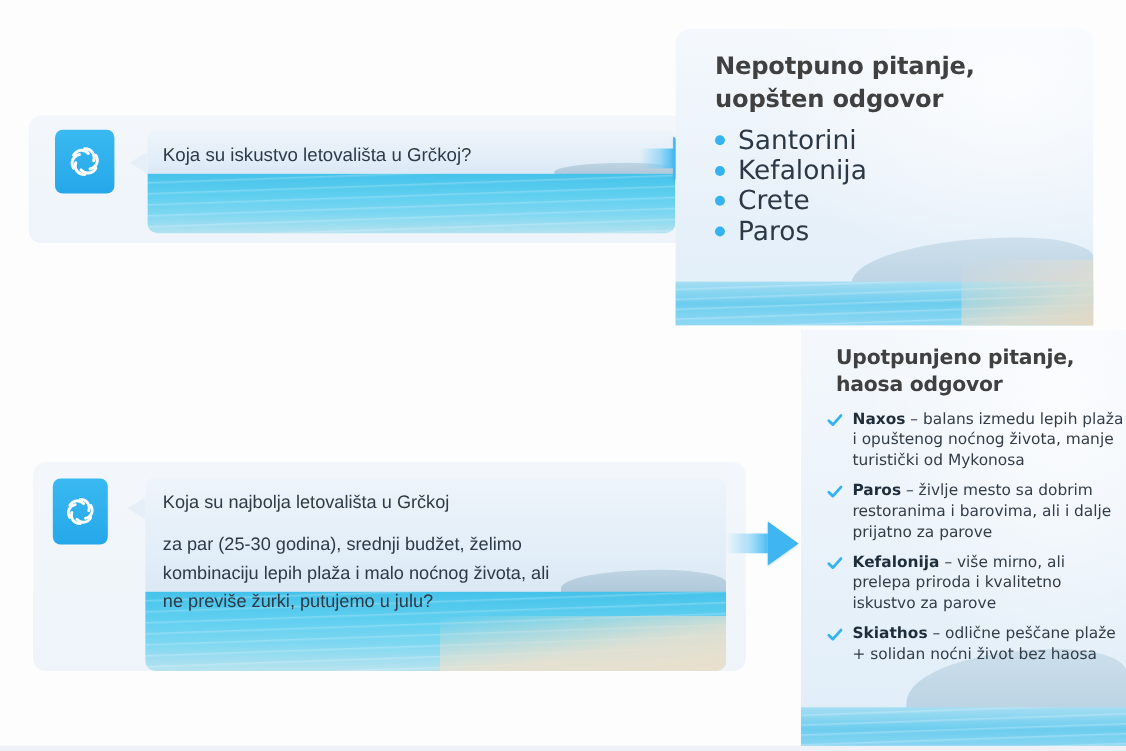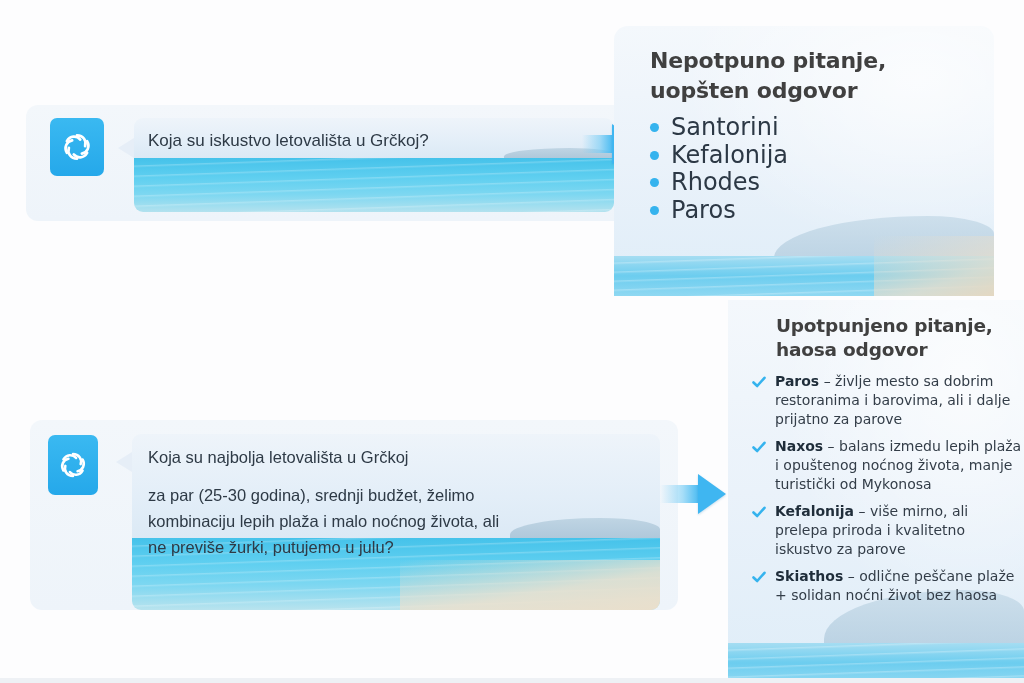--- a/index.html
+++ b/index.html
@@ -159,21 +159,21 @@
     }
     .dot {
       width: 9px; height: 9px; border-radius: 50%;
       background: #35b3ee; margin-right: 12px;
       flex-shrink: 0;
     }
 
     #card2 { left: 728px; top: 300px; width: 296px; height: 383px; }
     #card2 .card-mountain { right: 0; top: 290px; width: 200px; height: 70px; }
     #card2 .card-sea { height: 40px; }
-    #card2 .card-title { left: 32px; top: 14px; font-size: 18.5px; line-height: 24px; margin-left: 16px; }
+    #card2 .card-title { left: 32px; top: 14px; font-size: 18.5px; line-height: 24px; }
     #card2 .check-list { position: absolute; left: 24px; top: 72px; list-style: none; width: 270px; }
     #card2 .check-list li {
       display: flex; align-items: flex-start;
       font-size: 14px; line-height: 19px;
       color: #333d48;
       margin-bottom: 8px;
       font-family: "DejaVu Sans", sans-serif;
     }
     .check {
       width: 14px; height: 19px; margin-right: 9px;
@@ -231,21 +231,21 @@
     <li>
         <span class="dot"></span>
         <span>Santorini</span>
       </li>
     <li>
         <span class="dot"></span>
         <span>Kefalonija</span>
       </li>
     <li>
         <span class="dot"></span>
-        <span>Rhodes</span>
+        <span>Crete</span>
       </li>
     <li>
         <span class="dot"></span>
         <span>Paros</span>
       </li>
   </ul>
 </div>
 
 <div class="row-panel" id="row2-panel"></div>
 
@@ -287,29 +287,29 @@
     <div>Upotpunjeno pitanje,</div>
     <div>haosa odgovor</div>
   </div>
   <ul class="check-list">
     <li>
       <span class="check">
           <svg width="14" height="12" viewBox="0 0 14 12">
             <path d="M1.5 6.5 L5.2 10 L12.5 1.8" fill="none" stroke="#35b3ee" stroke-width="2.6" stroke-linecap="round" stroke-linejoin="round"></path>
           </svg>
         </span>
-      <span><span class="item-name">Paros</span><span> – življe mesto sa dobrim restoranima i barovima, ali i dalje prijatno za parove</span></span>
+      <span><span class="item-name">Naxos</span><span> – balans izmedu lepih plaža i opuštenog noćnog života, manje turistički od Mykonosa</span></span>
     </li>
     <li>
       <span class="check">
           <svg width="14" height="12" viewBox="0 0 14 12">
             <path d="M1.5 6.5 L5.2 10 L12.5 1.8" fill="none" stroke="#35b3ee" stroke-width="2.6" stroke-linecap="round" stroke-linejoin="round"></path>
           </svg>
         </span>
-      <span><span class="item-name">Naxos</span><span> – balans izmedu lepih plaža i opuštenog noćnog života, manje turistički od Mykonosa</span></span>
+      <span><span class="item-name">Paros</span><span> – življe mesto sa dobrim restoranima i barovima, ali i dalje prijatno za parove</span></span>
     </li>
     <li>
       <span class="check">
           <svg width="14" height="12" viewBox="0 0 14 12">
             <path d="M1.5 6.5 L5.2 10 L12.5 1.8" fill="none" stroke="#35b3ee" stroke-width="2.6" stroke-linecap="round" stroke-linejoin="round"></path>
           </svg>
         </span>
       <span><span class="item-name">Kefalonija</span><span> – više mirno, ali prelepa priroda i kvalitetno iskustvo za parove</span></span>
     </li>
     <li>

